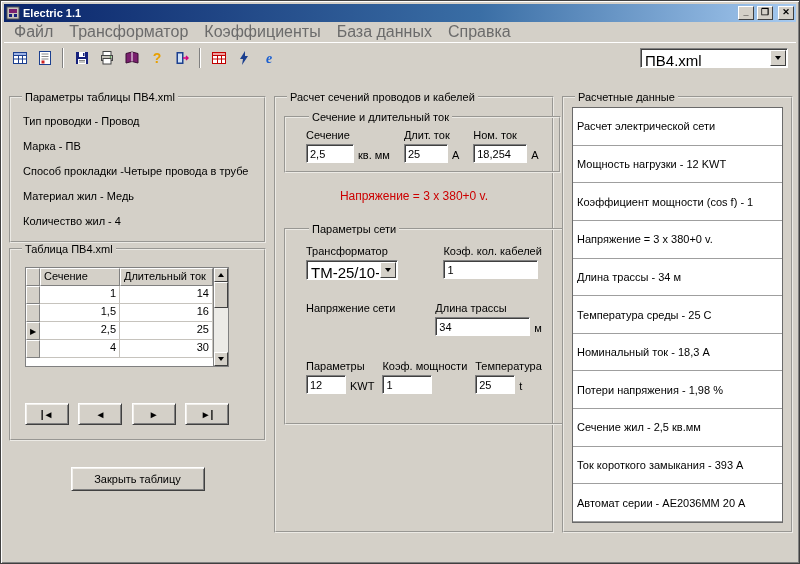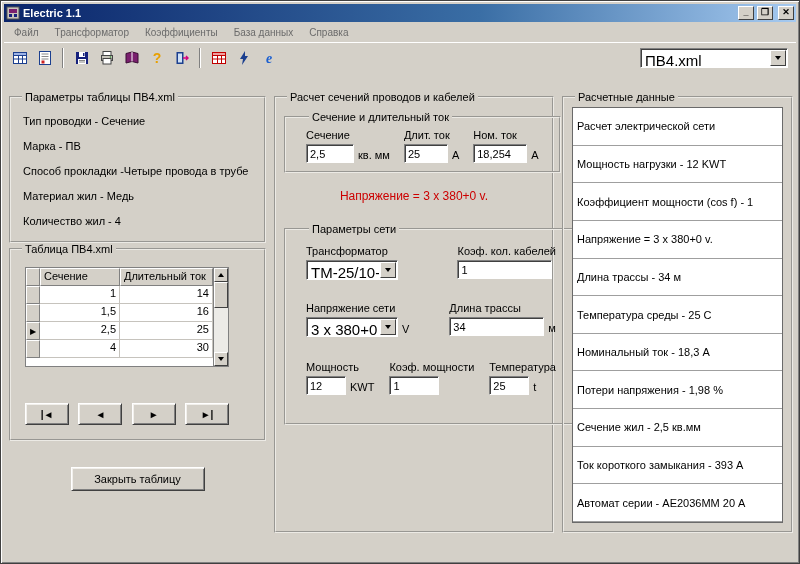--- a/index.html
+++ b/index.html
@@ -24,21 +24,21 @@
   .tbtn {
     width:16px; height:14px; background:#d4d0c8;
     border:1px solid; border-color:#ffffff #404040 #404040 #ffffff;
     font-size:9px; line-height:11px; text-align:center; font-weight:bold; color:#000;
     flex:0 0 auto;
   }
   .tbtn.close { margin-left:2px; }
 
   
   .menubar { height:20px; display:flex; align-items:center; padding-left:2px; }
-  .menu-item { font-size:10px; color:#6b6b6b; padding:3px 8px; white-space:nowrap; }
+  .menu-item { font-size:16px; color:#6b6b6b; padding:3px 8px; white-space:nowrap; }
 
   
   .toolbar {
     height:30px; display:flex; align-items:center; padding:0 3px;
     border-top:1px solid #ffffff;
   }
   .tool-btn {
     width:25px; height:24px; display:flex; align-items:center; justify-content:center;
     background:transparent; border:1px solid transparent; padding:0;
   }
@@ -247,21 +247,21 @@
           <span class="arr-down"></span>
         </div>
     </div>
   </div>
 
   <div class="main">
 
     <div class="col-left">
       <fieldset class="group params-group">
         <legend>Параметры таблицы  ПВ4.xml</legend>
-        <div class="param-line">Тип проводки -  Сечение</div>
+        <div class="param-line">Тип проводки -  Провод</div>
         <div class="param-line">Марка - ПВ</div>
         <div class="param-line">Способ прокладки -Четыре провода в трубе</div>
         <div class="param-line">Материал жил -  Медь</div>
         <div class="param-line">Количество жил -  4</div>
       </fieldset>
 
       <fieldset class="group table-group">
         <legend>Таблица  ПВ4.xml</legend>
         <div class="dbgrid">
           <div class="grid-body">
@@ -361,42 +361,33 @@
           </div>
           <div class="fgroup">
             <div class="flabel">Коэф. кол. кабелей</div>
             <input class="tin w95" value="1" style="">
           </div>
         </div>
 
         <div class="netrow r2">
           <div class="fgroup">
             <div class="flabel">Напряжение сети</div>
-            <div class="finline">
-              <div class="combo w92">
-                <div class="combo-text">3 x 380+0</div>
-                <div class="combo-btn">
-                    <span class="arr-down"></span>
-                  </div>
-              </div>
-              <span class="unit">V</span>
-            </div>
           </div>
           <div class="fgroup">
             <div class="flabel">Длина трассы</div>
             <div class="finline">
               <input class="tin w95" value="34" style="">
               <span class="unit">м</span>
             </div>
           </div>
         </div>
 
         <div class="netrow r3">
           <div class="fgroup">
-            <div class="flabel">Мощность</div>
+            <div class="flabel">Параметры</div>
             <div class="finline">
               <input class="tin w40" value="12" style="">
               <span class="unit">KWT</span>
             </div>
           </div>
           <div class="fgroup">
             <div class="flabel">Коэф. мощности</div>
             <div class="finline">
               <input class="tin w50" value="1" style="">
             </div>

